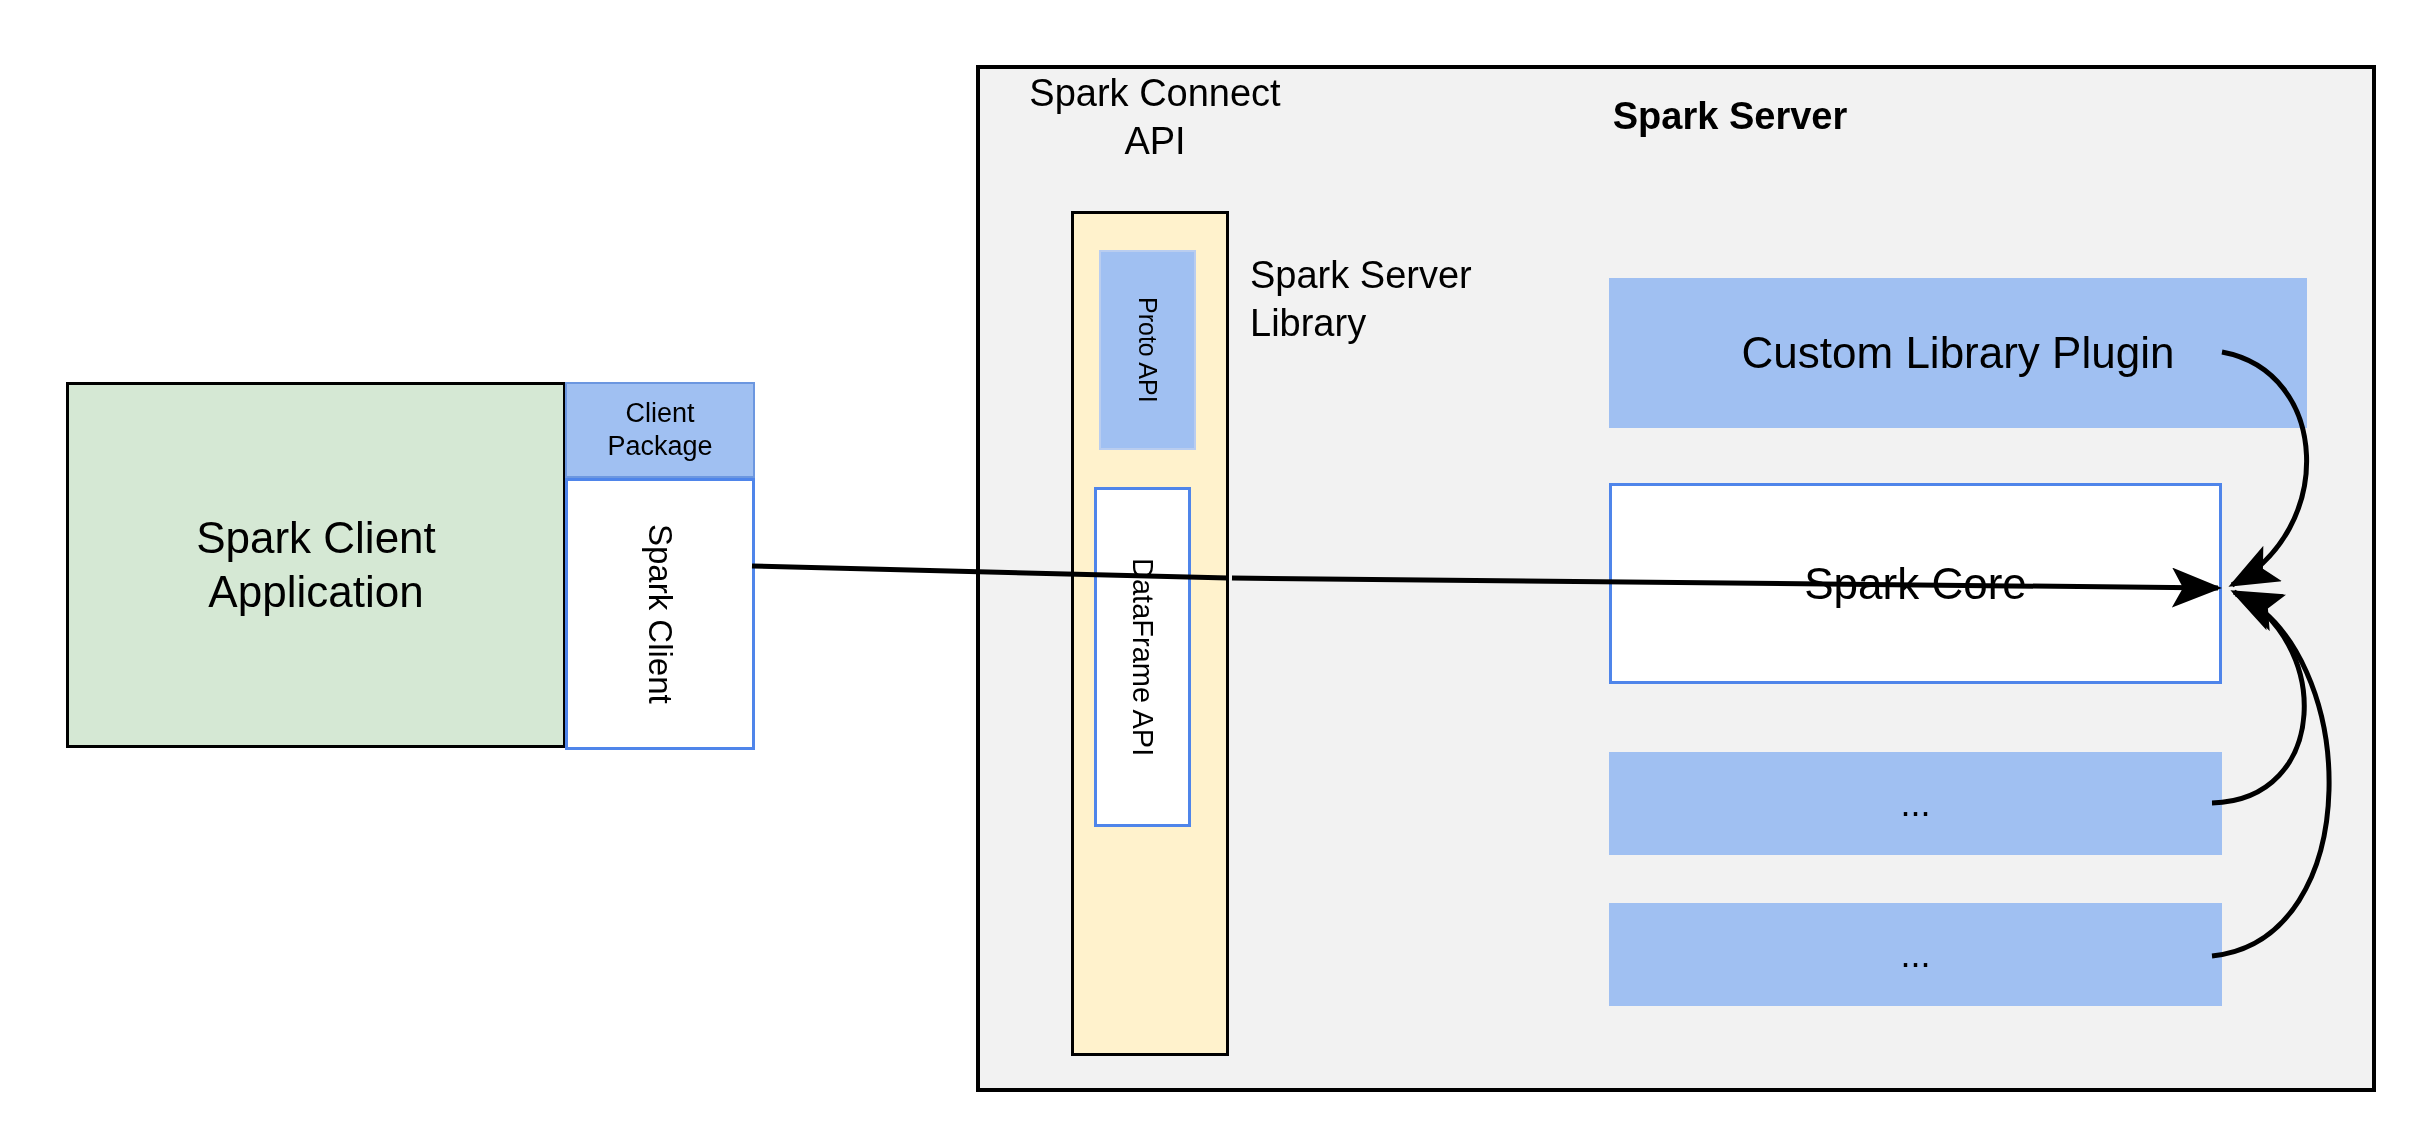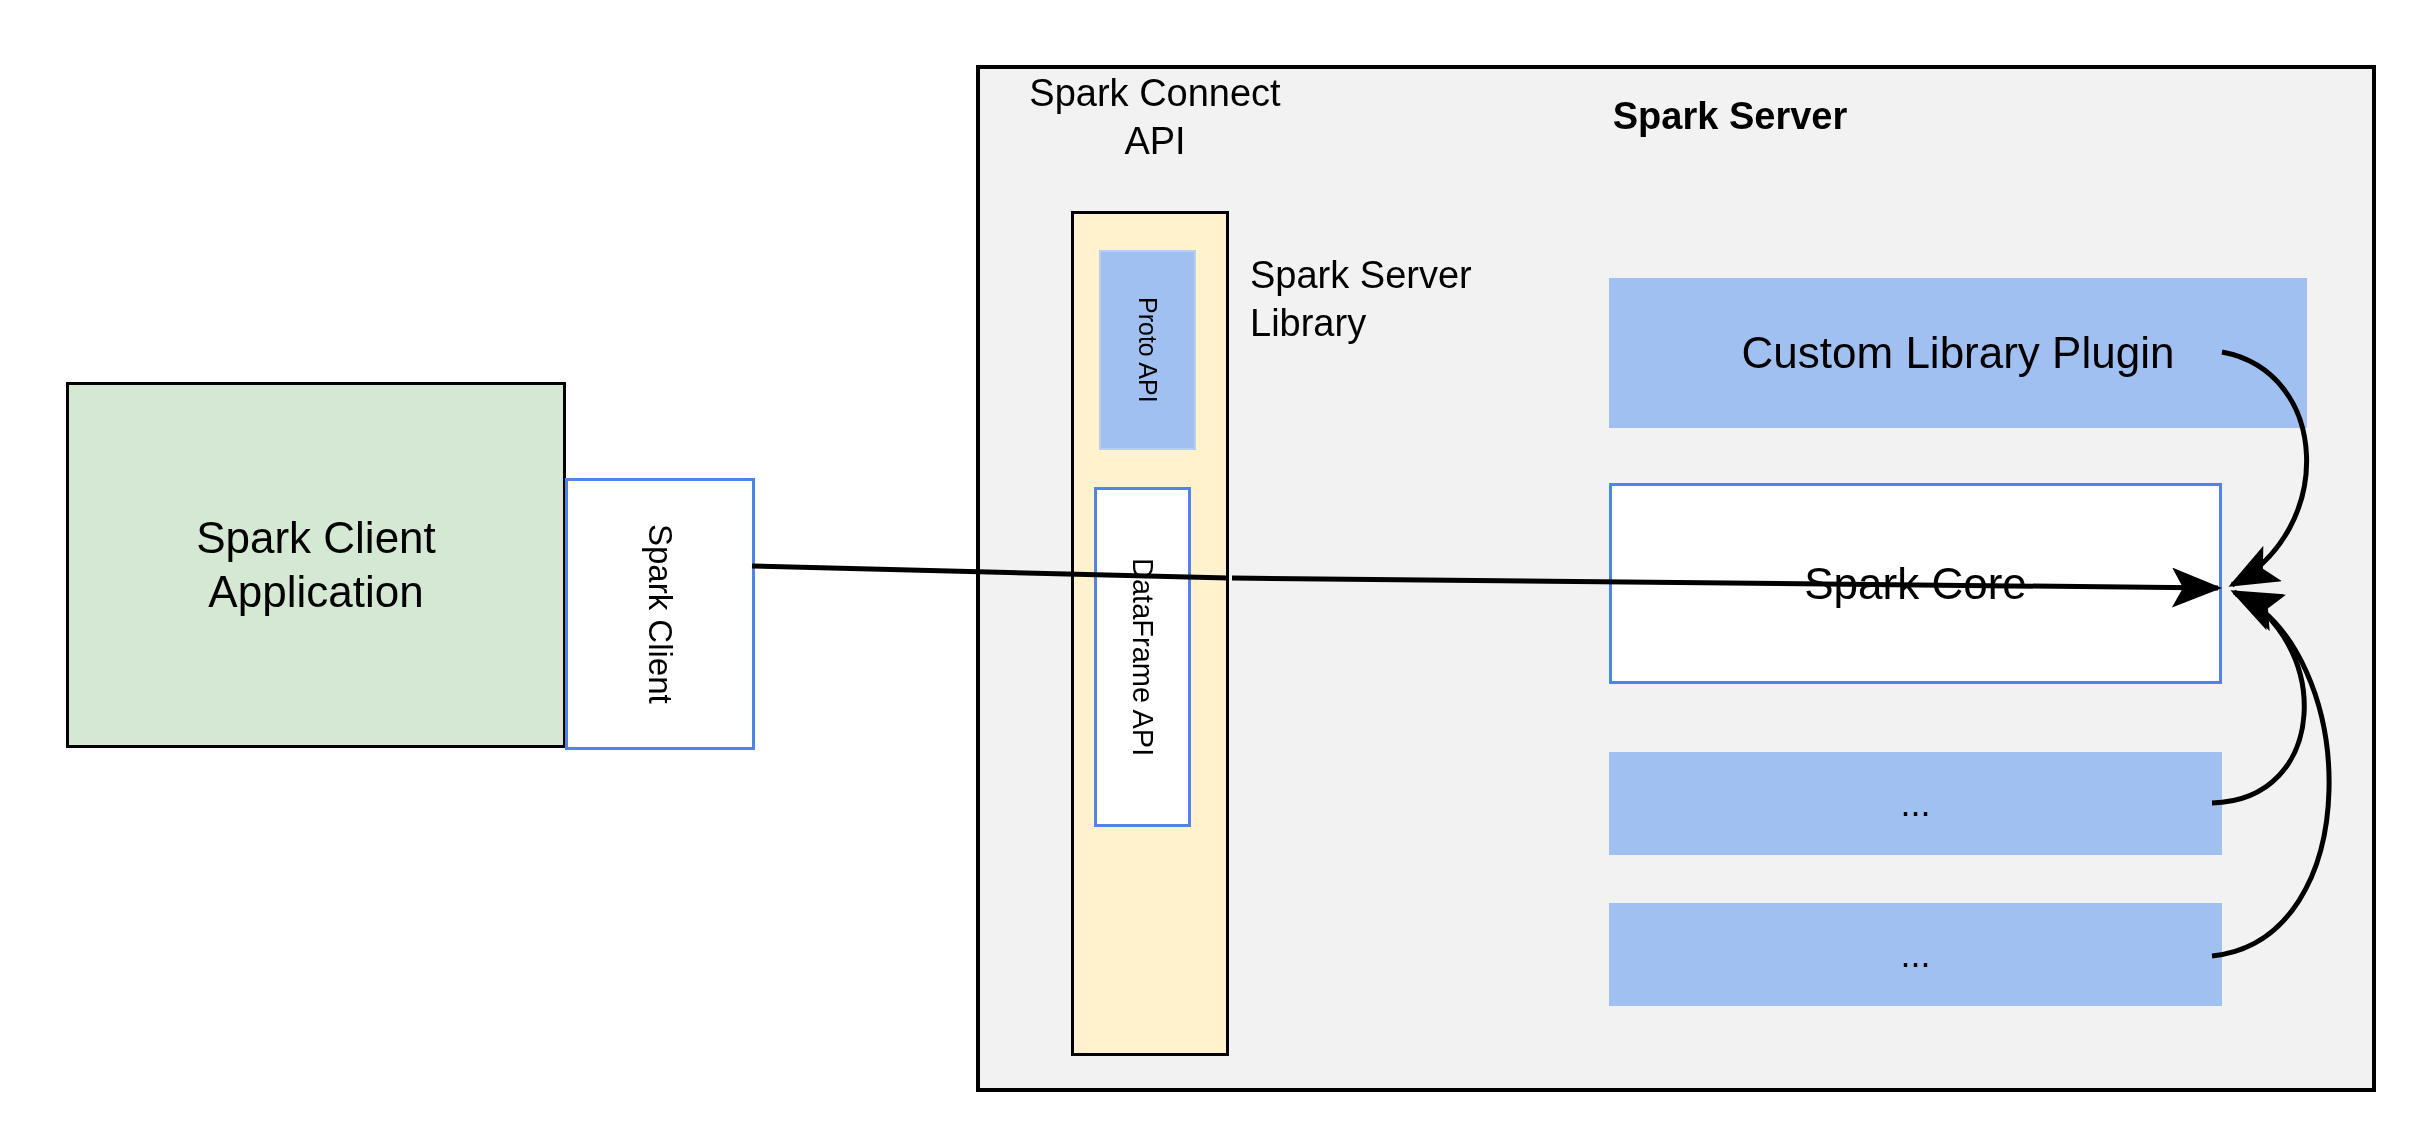--- a/index.html
+++ b/index.html
@@ -214,20 +214,24 @@
 
   <div class="box" id="etc-2">
     <span>...</span>
   </div>
 
   <div class="box" id="client-app">
     <span style="white-space: pre-line;">Spark Client
 Application</span>
   </div>
 
+  <div class="box" id="client-package">
+    <span style="white-space: pre-line;">Client
+Package</span>
+  </div>
 
   <div class="box" id="spark-client">
     <span class="vert-cw">Spark Client</span>
   </div>
 
   <svg id="arrow-layer" viewBox="0 0 2435 1135">
     <defs>
       <marker id="arrowhead" markerWidth="10" markerHeight="8" refX="9.2" refY="4" orient="auto" markerUnits="strokeWidth">
         <path d="M0,0 L10,4 L0,8 L2.2,4 Z" fill="#000000"></path>
       </marker>

